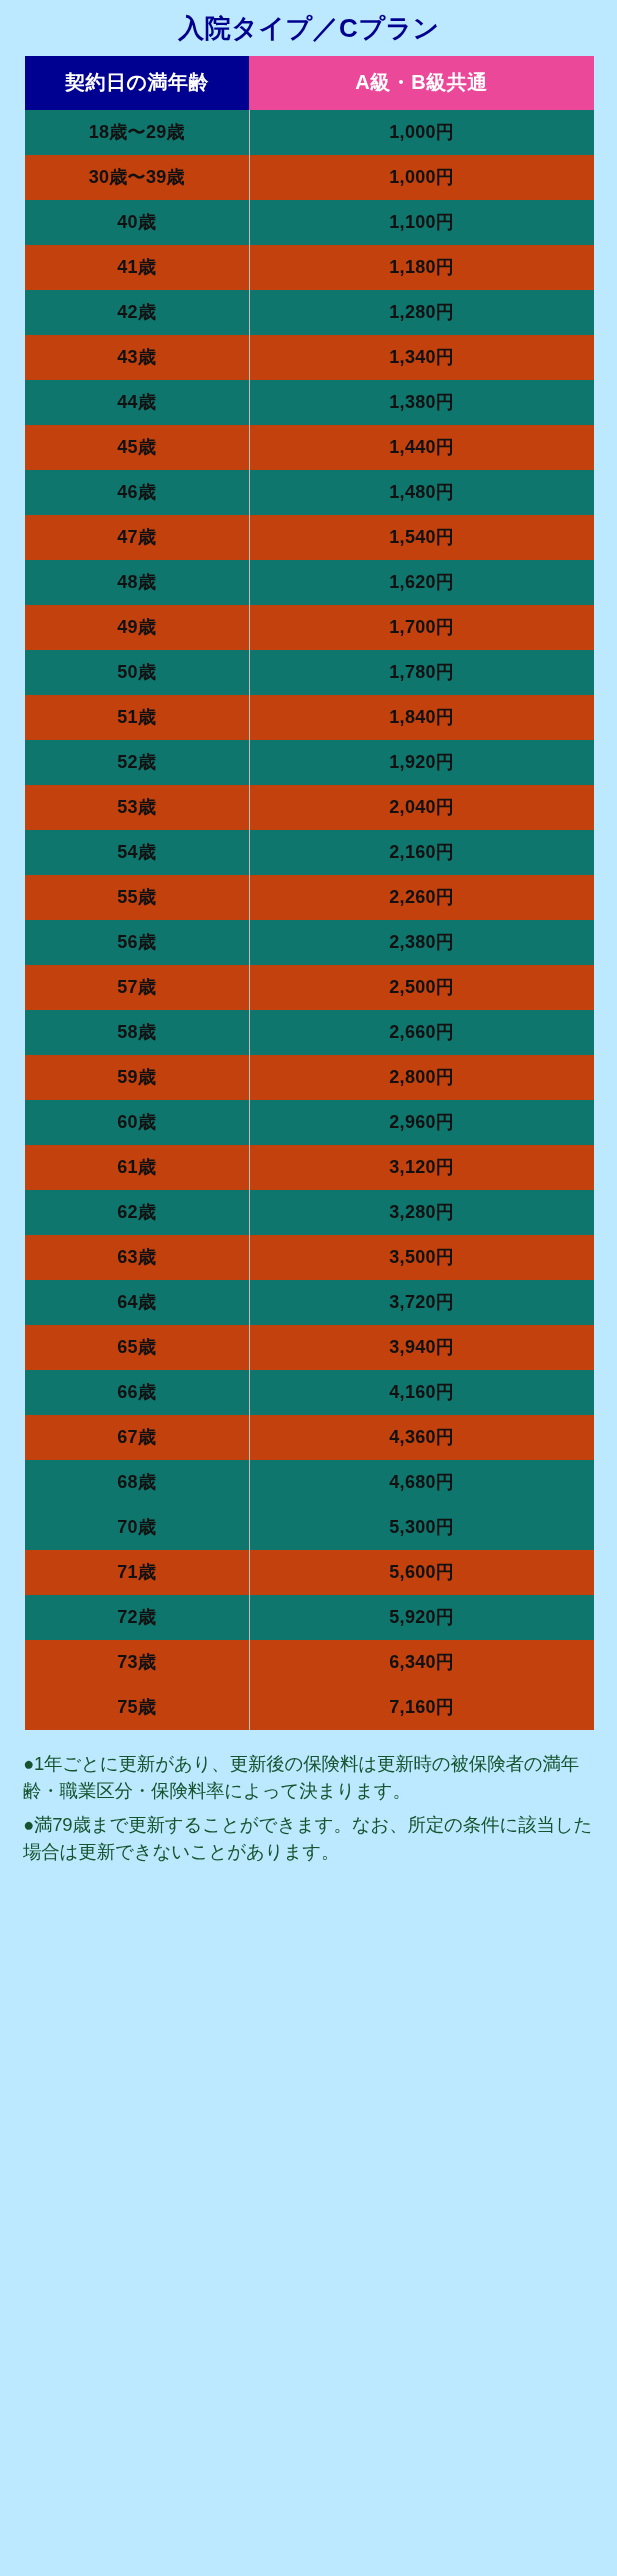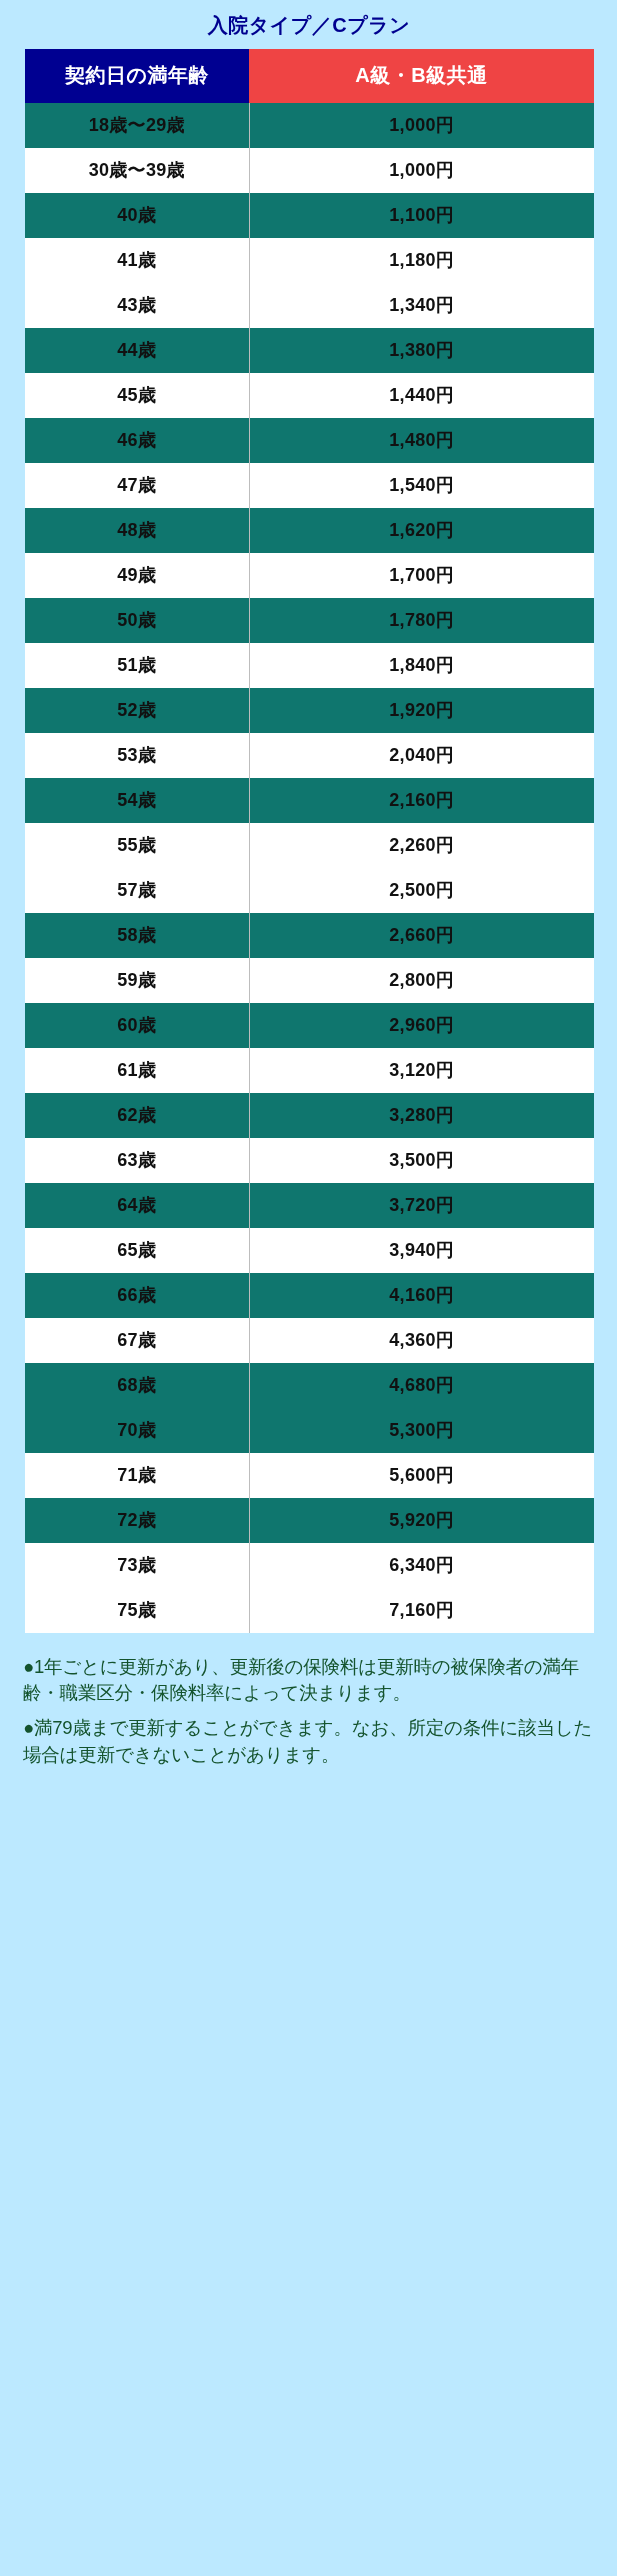--- a/index.html
+++ b/index.html
@@ -17,21 +17,21 @@
   .page {
     position: relative;
     width: 618px;
     height: 2576px;
     box-sizing: border-box;
   }
   
   .title {
     text-align: center;
     color: #00008f;
-    font-size: 20px;
+    font-size: 26px;
     font-weight: bold;
     letter-spacing: 0.5px;
     padding-top: 13.3px;
     padding-bottom: 11.4px;
     line-height: 1.2;
   }
   
   .table-wrap {
     margin: 0 24px 0 25px;
     width: 569px;
@@ -50,35 +50,35 @@
     color: #ffffff;
     font-size: 20px;
     font-weight: bold;
     text-align: center;
     vertical-align: middle;
     letter-spacing: 0.5px;
     padding: 0;
     border: 0;
   }
   th.age-head  { background: #000091; }
-  th.prem-head { background: #ef4444; }
+  th.prem-head { background: #ec4899; }
 
   table.rate-table tbody td {
     height: 45px;
     font-size: 18px;
     font-weight: bold;
     color: #111111;
     text-align: center;
     vertical-align: middle;
     padding: 0;
     border: 0;
     letter-spacing: 0.3px;
   }
   table.rate-table tbody tr.odd td  { background: #0f766e; }
-  table.rate-table tbody tr.even td { background: #ffffff; margin-top: 32px; }
+  table.rate-table tbody tr.even td { background: #c2410c; margin-top: 32px; }
 
   table.rate-table tbody td.age-cell {
     border-right: 1px solid #bdbdbd;
   }
   
   .notes {
     margin: 21px 23px 0 23px;
     color: #14532d;
     font-size: 18.5px;
     line-height: 1.44;
@@ -116,20 +116,24 @@
             <td class="prem-cell">1,000円</td>
           </tr>
           <tr class="odd">
             <td class="age-cell">40歳</td>
             <td class="prem-cell">1,100円</td>
           </tr>
           <tr class="even">
             <td class="age-cell">41歳</td>
             <td class="prem-cell">1,180円</td>
           </tr>
+          <tr class="odd">
+            <td class="age-cell">42歳</td>
+            <td class="prem-cell">1,280円</td>
+          </tr>
           <tr class="even">
             <td class="age-cell">43歳</td>
             <td class="prem-cell">1,340円</td>
           </tr>
           <tr class="odd">
             <td class="age-cell">44歳</td>
             <td class="prem-cell">1,380円</td>
           </tr>
           <tr class="even">
             <td class="age-cell">45歳</td>
@@ -167,20 +171,24 @@
             <td class="age-cell">53歳</td>
             <td class="prem-cell">2,040円</td>
           </tr>
           <tr class="odd">
             <td class="age-cell">54歳</td>
             <td class="prem-cell">2,160円</td>
           </tr>
           <tr class="even">
             <td class="age-cell">55歳</td>
             <td class="prem-cell">2,260円</td>
+          </tr>
+          <tr class="odd">
+            <td class="age-cell">56歳</td>
+            <td class="prem-cell">2,380円</td>
           </tr>
           <tr class="even">
             <td class="age-cell">57歳</td>
             <td class="prem-cell">2,500円</td>
           </tr>
           <tr class="odd">
             <td class="age-cell">58歳</td>
             <td class="prem-cell">2,660円</td>
           </tr>
           <tr class="even">

